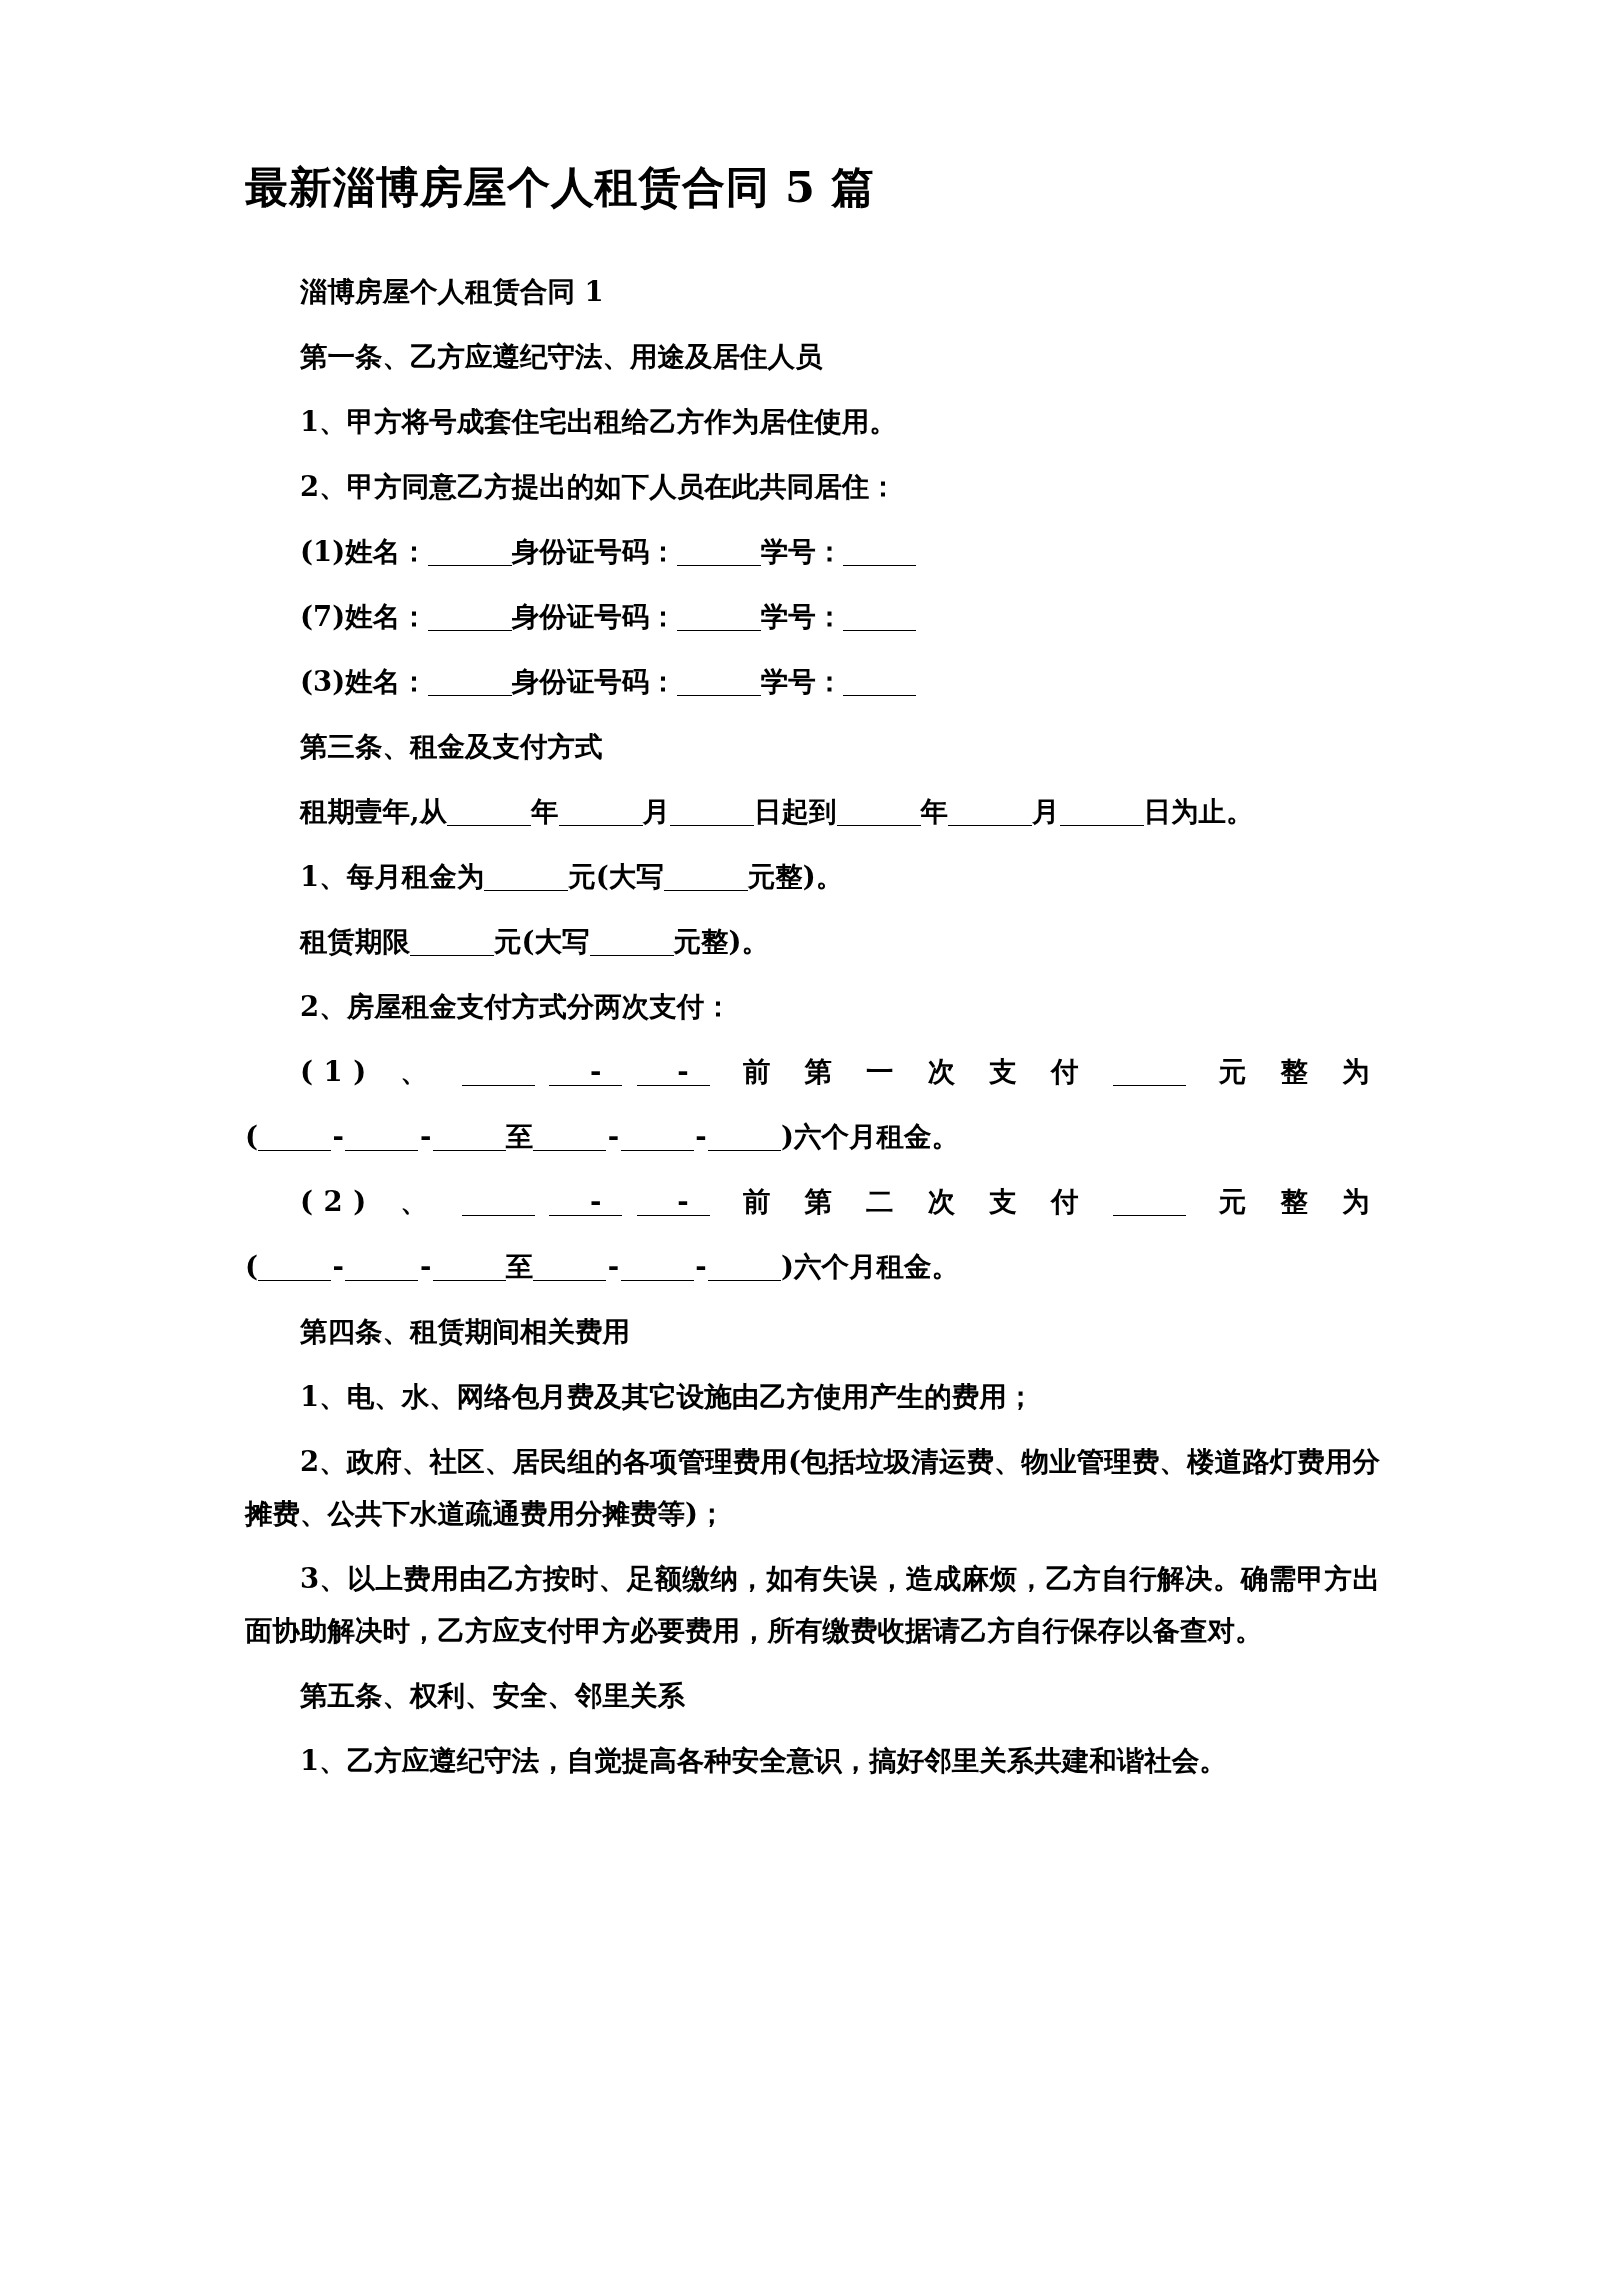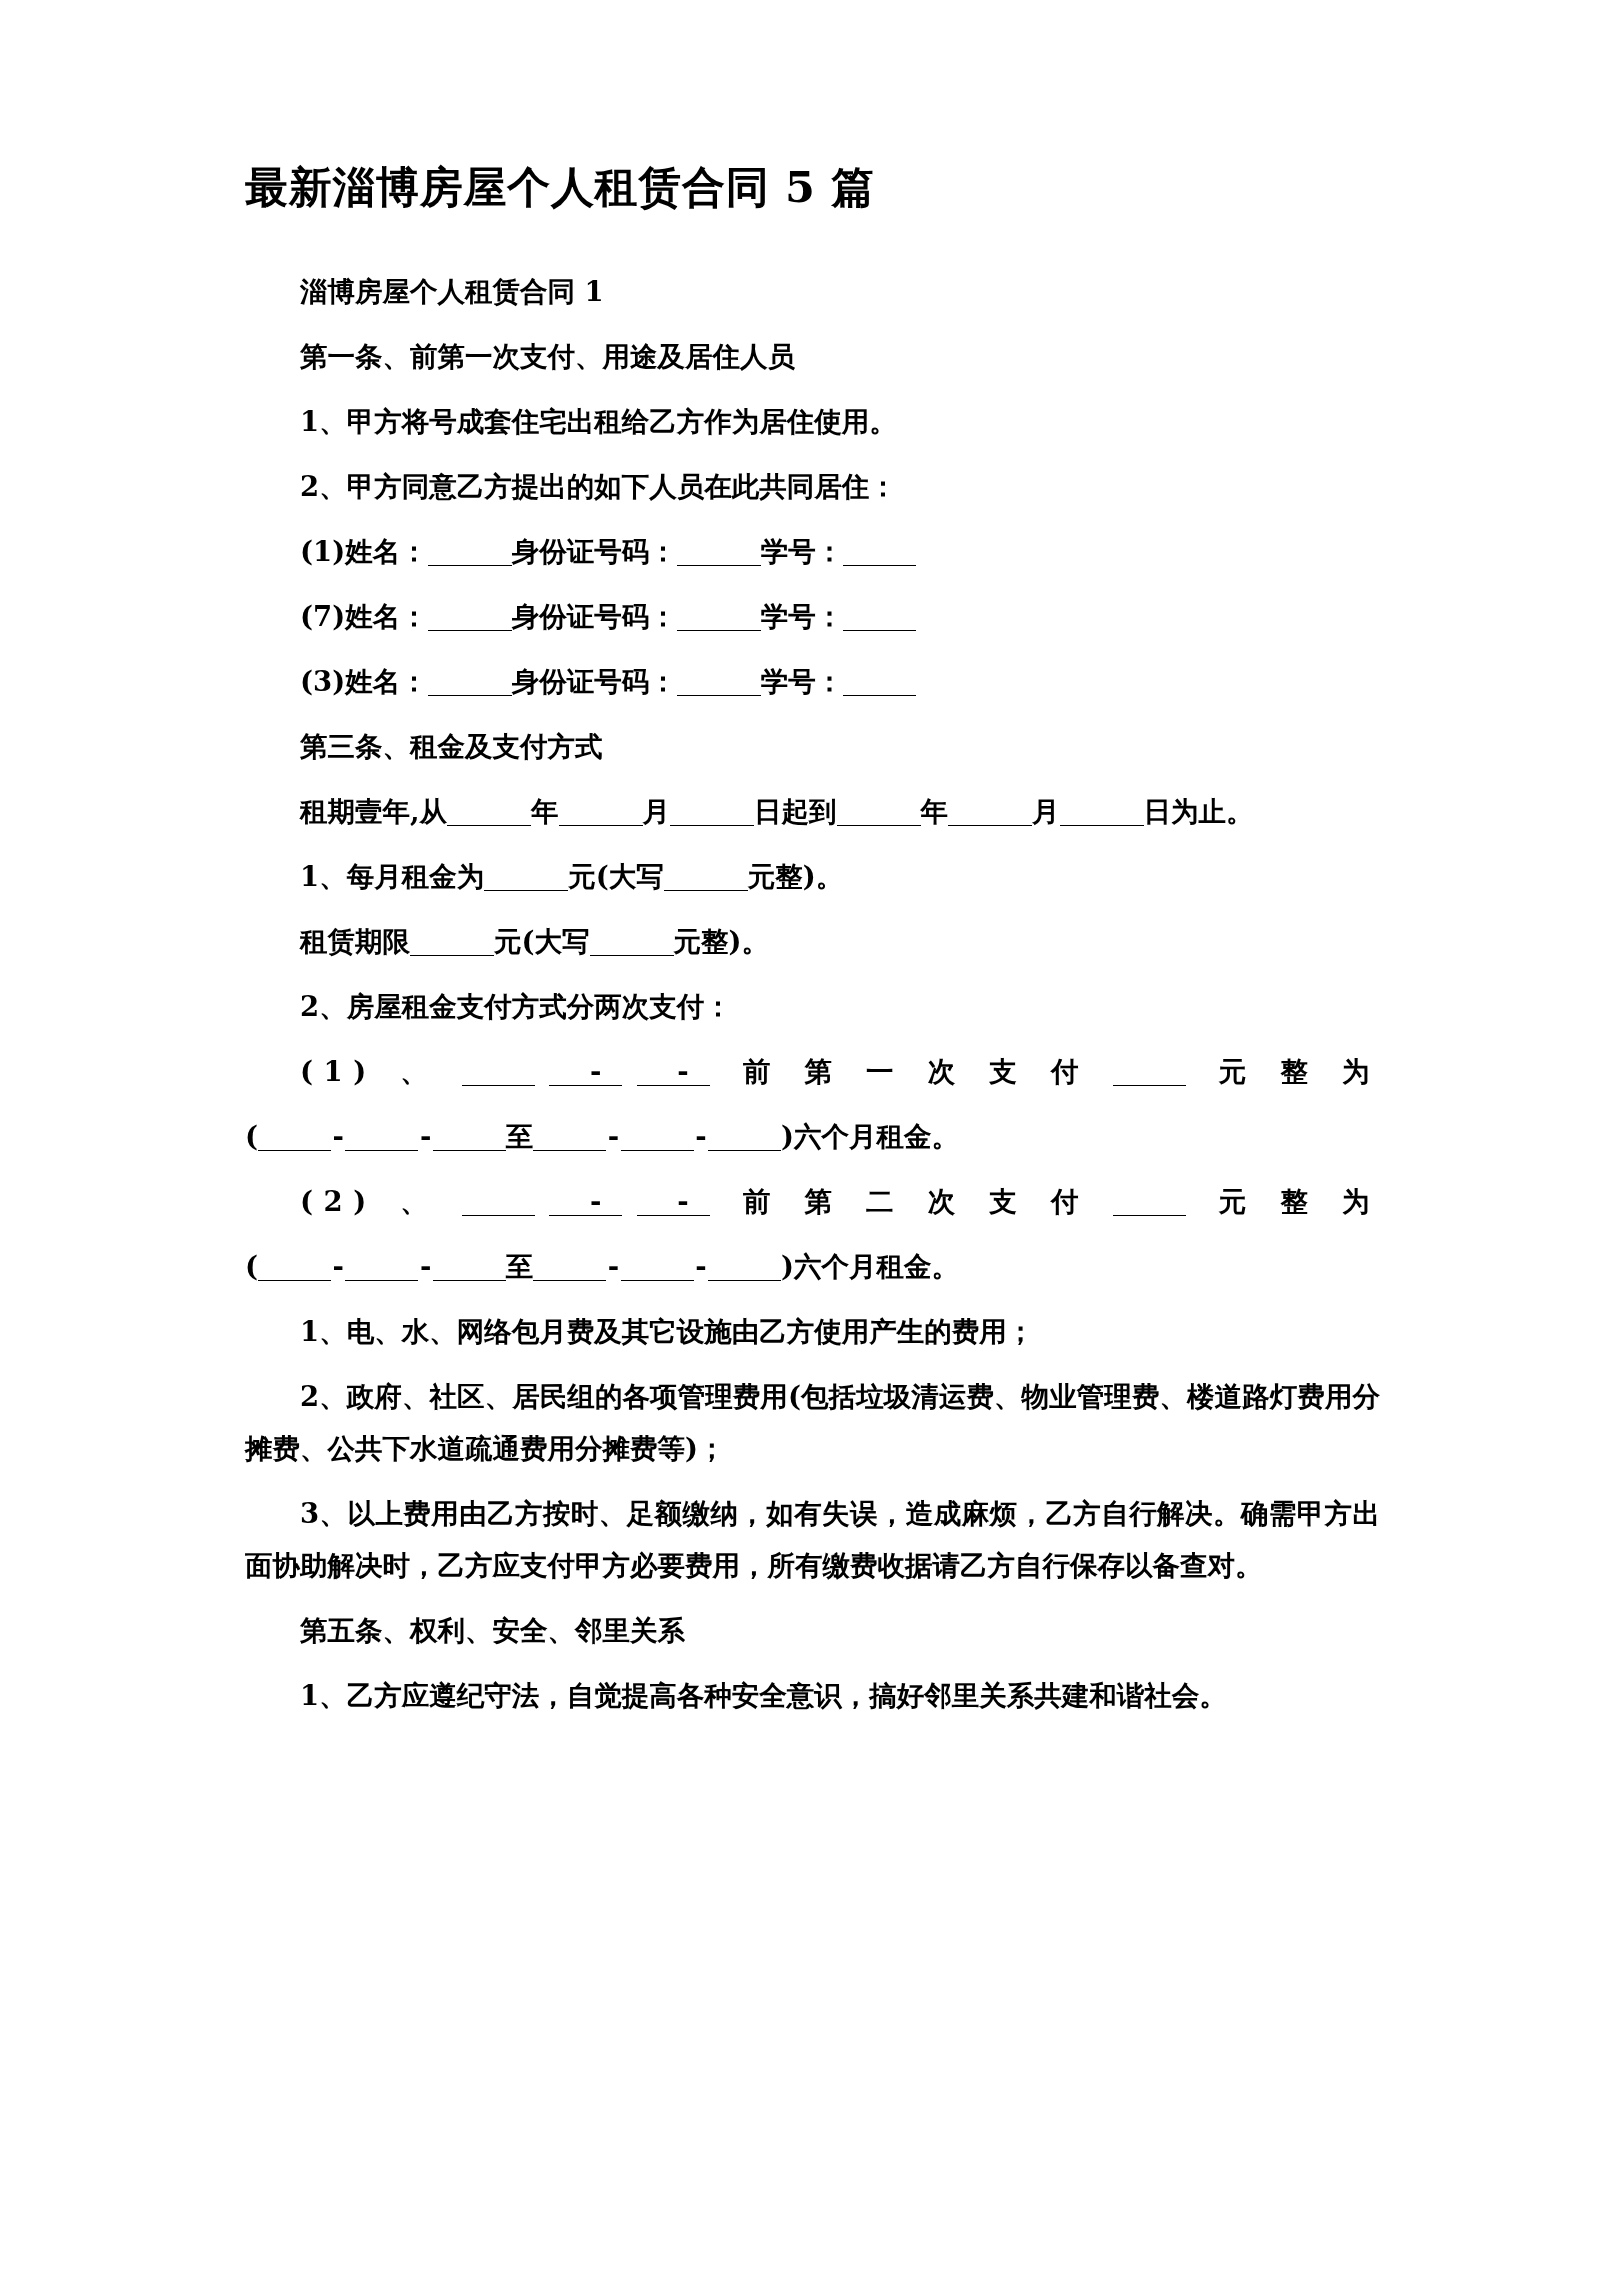--- a/index.html
+++ b/index.html
@@ -98,21 +98,21 @@
 
 <div class="page">
   <div class="content">
 
     <h1 class="doc-title">最新淄博房屋个人租赁合同 5 篇</h1>
 
     <div class="body-block">
 
       <p class="para">淄博房屋个人租赁合同 1</p>
 
-      <p class="para">第一条、前第一次支付、用途及居住人员</p>
+      <p class="para">第一条、乙方应遵纪守法、用途及居住人员</p>
 
       <p class="para">1、甲方将号成套住宅出租给乙方作为居住使用。</p>
 
       <p class="para">2、甲方同意乙方提出的如下人员在此共同居住：</p>
 
       <p class="para nowrap">
         <span>(1)姓名：</span><span class="blank w-xl"></span><span>身份证号码：</span><span class="blank w-xl"></span><span>学号：</span><span class="blank w-l"></span>
       </p>
 
       <p class="para nowrap">
@@ -149,20 +149,21 @@
       </p>
 
       <p class="para spread">
         <span class="tracked">(2)、</span><span class="blank w-l"></span><span class="dash">-</span><span class="blank w-l"></span><span class="dash">-</span><span class="blank w-l"></span>&nbsp;<span class="tracked">前第二次支付</span><span class="blank w-l"></span>&nbsp;<span class="tracked">元整为</span>
       </p>
 
       <p class="para" style="text-indent:0;">
         <span>(</span><span class="blank w-l"></span><span class="dash">-</span><span class="blank w-l"></span><span class="dash">-</span><span class="blank w-l"></span><span>至</span><span class="blank w-l"></span><span class="dash">-</span><span class="blank w-l"></span><span class="dash">-</span><span class="blank w-l"></span><span>)六个月租金。</span>
       </p>
 
+      <p class="para">第四条、租赁期间相关费用</p>
 
       <p class="para">1、电、水、网络包月费及其它设施由乙方使用产生的费用；</p>
 
       <p class="para">2、政府、社区、居民组的各项管理费用(包括垃圾清运费、物业管理费、楼道路灯费用分摊费、公共下水道疏通费用分摊费等)；</p>
 
       <p class="para">3、以上费用由乙方按时、足额缴纳，如有失误，造成麻烦，乙方自行解决。确需甲方出面协助解决时，乙方应支付甲方必要费用，所有缴费收据请乙方自行保存以备查对。</p>
 
       <p class="para">第五条、权利、安全、邻里关系</p>
 
       <p class="para">1、乙方应遵纪守法，自觉提高各种安全意识，搞好邻里关系共建和谐社会。</p>

